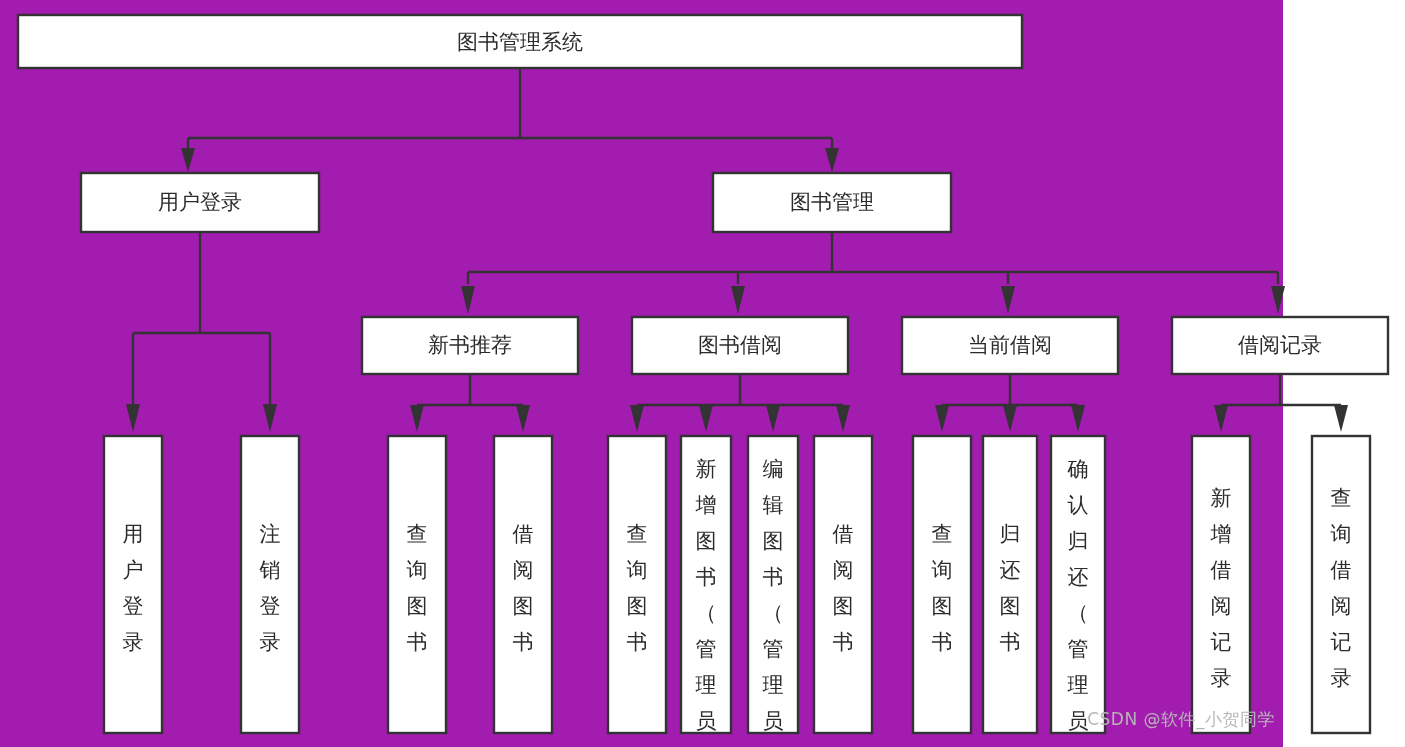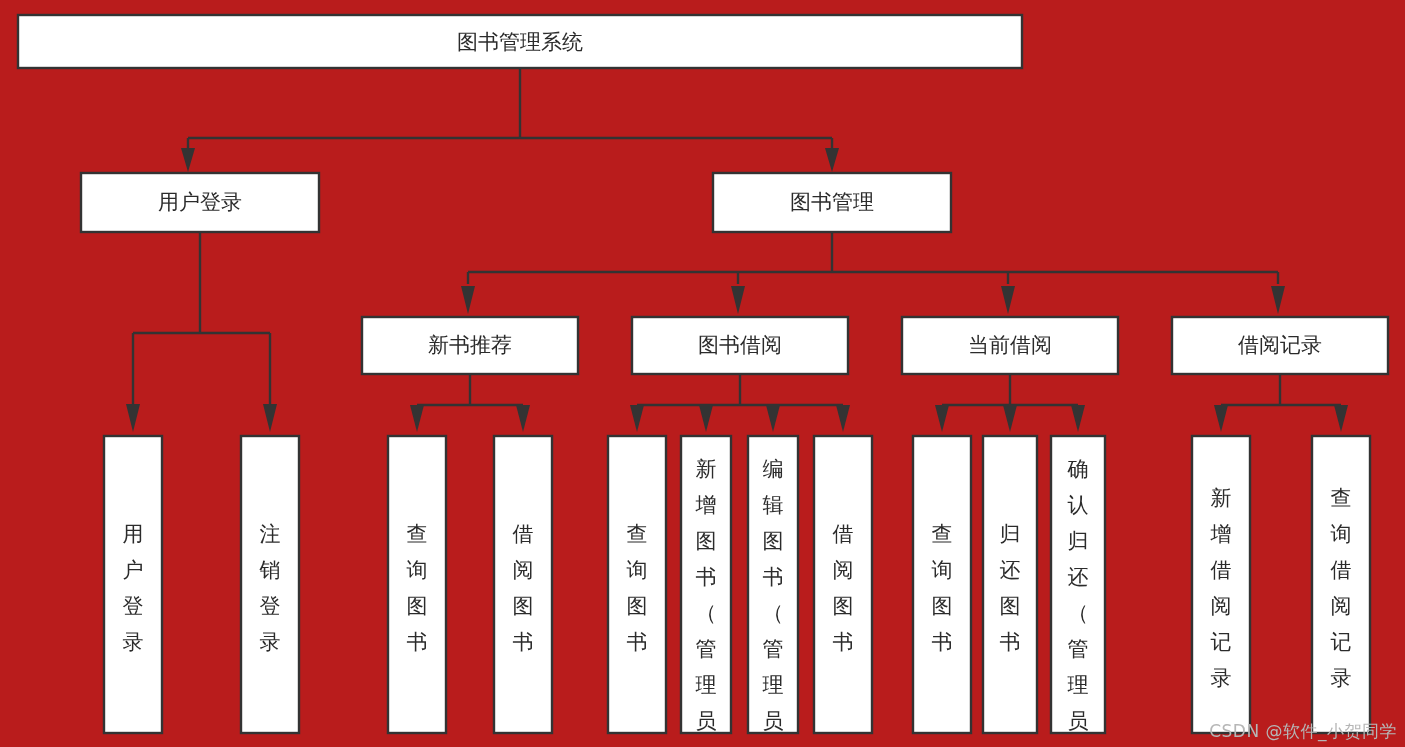--- a/index.html
+++ b/index.html
@@ -8,23 +8,23 @@
     background: #ffffff;
   }
   body {
     width: 1405px;
     height: 747px;
     font-family: "DejaVu Sans", "Liberation Sans", sans-serif;
     overflow: hidden;
   }
   #diagram-root {
     position: relative;
-    width: 1405px;
+    width: 1283px;
     height: 747px;
-    background: #b91c1c;
+    background: #a21caf;
     text-align: center;
   }
   svg#tree-svg {
     position: absolute;
     left: 0;
     top: 0;
     width: 1405px;
     height: 747px;
   }
   .node-box {
@@ -51,21 +51,21 @@
   }
   .node-label-vertical {
     fill: #2b2b2b;
     font-family: "DejaVu Sans", "Liberation Sans", sans-serif;
     font-size: 21px;
     text-anchor: middle;
   }
   .watermark {
     position: absolute;
     right: 8px;
-    bottom: 4px;
+    bottom: 16px;
     font-family: "DejaVu Sans", "Liberation Sans", sans-serif;
     font-size: 17px;
     color: #b6b6b6;
     white-space: nowrap;
     letter-spacing: 0.5px;
   }
 </style>
 </head>
 <body>
 

